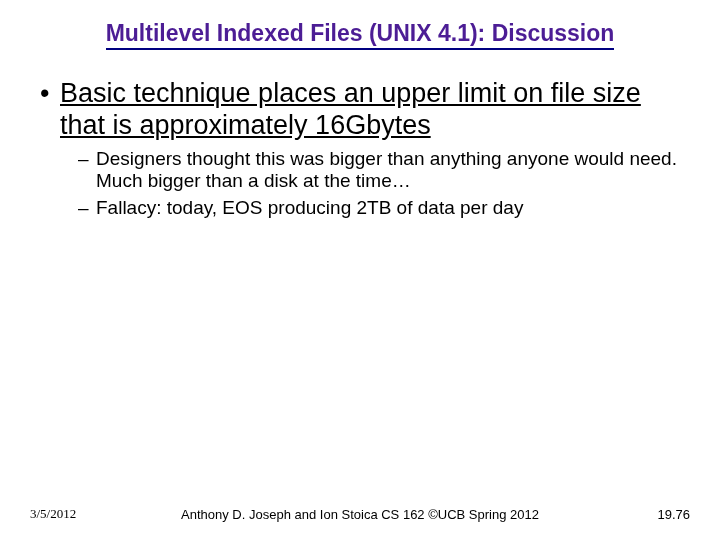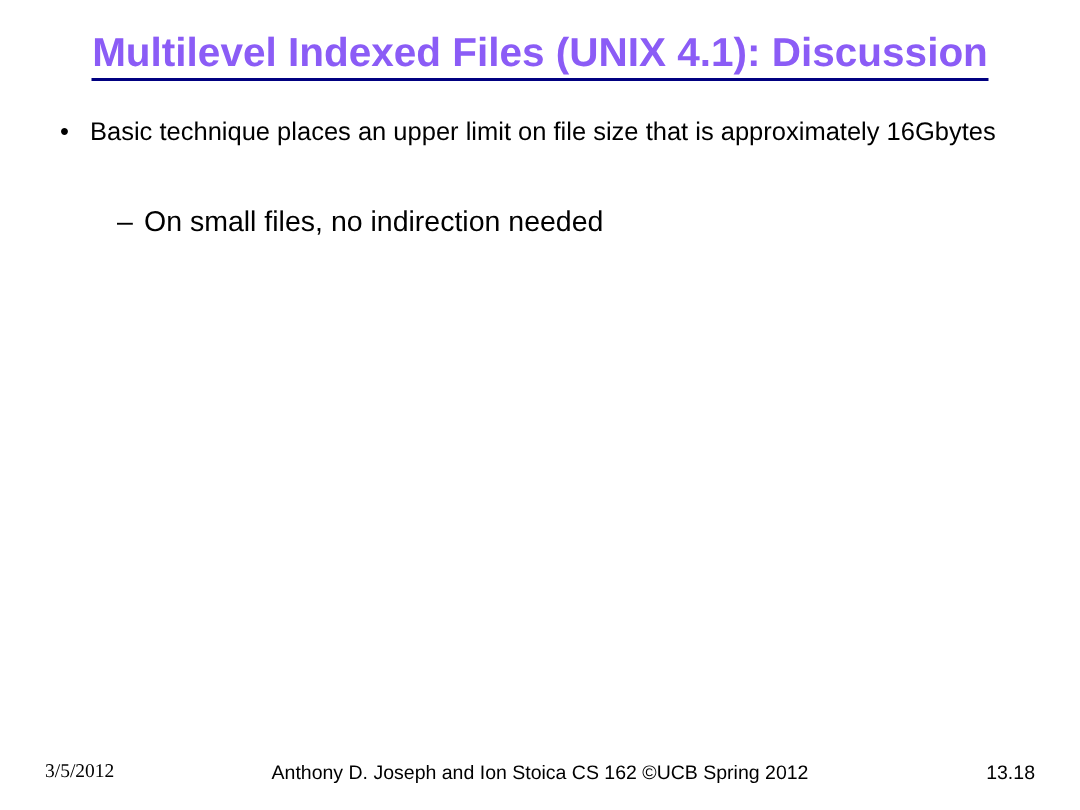--- a/index.html
+++ b/index.html
@@ -18,40 +18,41 @@
     height: 540px;
     position: relative;
     box-sizing: border-box;
   }
   .title {
     position: absolute;
     top: 20px;
     left: 0;
     right: 0;
     text-align: center;
-    font-size: 27px;
+    font-size: 23px;
     font-weight: bold;
-    color: #8b5cf6;
+    color: #4c1d95;
   }
   .title .underline {
     border-bottom: 2px solid #000080;
     padding-bottom: 2px;
   }
   .body {
     position: absolute;
     top: 78px;
     left: 40px;
     right: 40px;
   }
   .l1 {
-    font-size: 17px;
+    font-size: 27px;
     line-height: 1.18;
     margin-bottom: 6px;
     padding-left: 20px;
     position: relative;
+    text-decoration: underline;
   }
   .l1::before {
     content: "•";
     position: absolute;
     left: 0;
     top: 0;
   }
   .l2 {
     font-size: 19px;
     line-height: 1.18;
@@ -102,28 +103,31 @@
 
   <div class="title">
     <span class="underline">Multilevel Indexed Files (UNIX 4.1): Discussion</span>
   </div>
 
   <div class="body">
 
     <div class="l1">
       <span>Basic technique places an upper limit on file size that is approximately 16Gbytes</span>
     </div>
+    <div class="l2">
+      <span>Designers thought this was bigger than anything anyone would need.  Much bigger than a disk at the time…</span>
+    </div>
+    <div class="l2">
+      <span>Fallacy: today, EOS producing 2TB of data per day</span>
+    </div>
 
     <div class="gap"></div>
 
-    <div class="l2">
-      <span>On small files, no indirection needed</span>
-    </div>
 
   </div>
 
   <div class="footer">
     <div class="date">3/5/2012</div>
     <div class="center">Anthony D. Joseph and Ion Stoica CS 162 ©UCB Spring 2012</div>
-    <div class="pagenum">13.18</div>
+    <div class="pagenum">19.76</div>
   </div>
 
 </div>
 
 </body></html>

